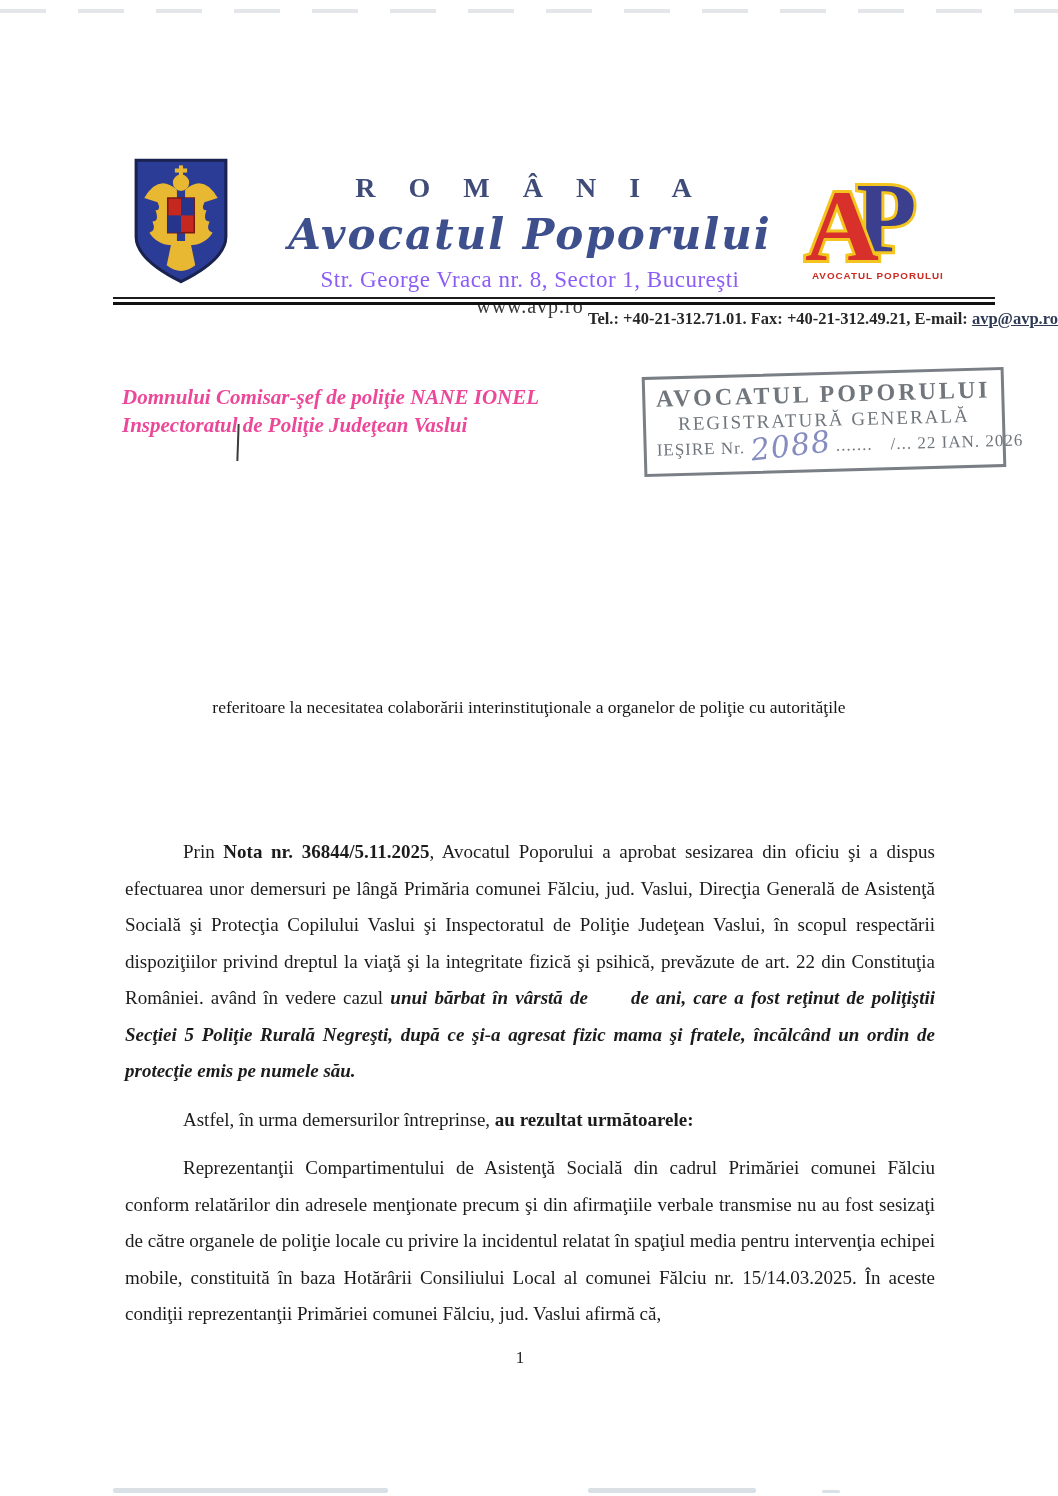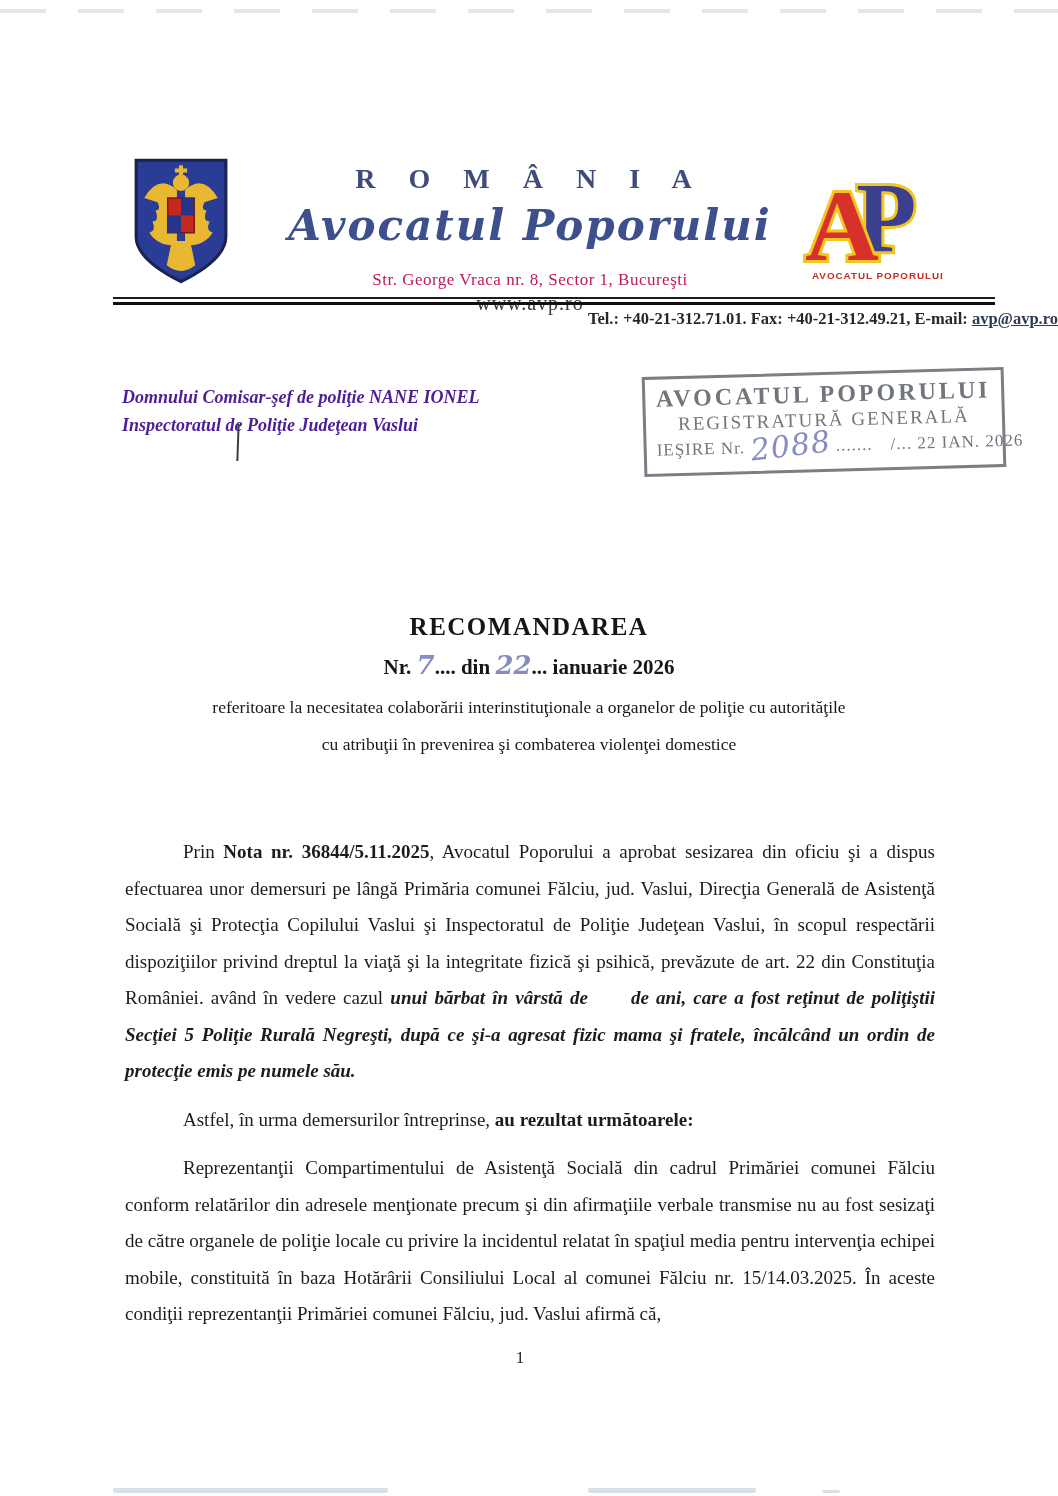--- a/index.html
+++ b/index.html
@@ -6,35 +6,35 @@
   .page{
     position:relative;width:1058px;height:1496px;background:#ffffff;
     font-family:"Liberation Serif", serif;color:#1d1d1d;overflow:hidden;
   }
   
   .scan-top{position:absolute;top:9px;left:0;width:1058px;height:4px;
     background:repeating-linear-gradient(90deg,#d7dbe0 0 46px,transparent 46px 78px);opacity:.7;}
   .scan-dash{position:absolute;background:#d9e1e6;border-radius:2px;}
   
   .coa{position:absolute;left:130px;top:157px;width:102px;height:128px;}
-  .hdr-center{position:absolute;left:240px;top:163px;width:580px;text-align:center;}
+  .hdr-center{position:absolute;left:240px;top:172px;width:580px;text-align:center;}
   .country{font-size:28px;font-weight:bold;letter-spacing:13px;color:#3f4b78;}
   .script-name{font-size:42px;font-style:italic;font-weight:bold;color:#3d4f8c;
     font-family:"DejaVu Serif", serif;margin-top:6px;letter-spacing:2px;}
-  .addr{font-size:17px;color:#be185d;margin-top:20px;letter-spacing:.5px;}
+  .addr{font-size:23px;color:#8b5cf6;margin-top:8px;letter-spacing:.5px;}
   .site{font-size:20px;color:#383838;margin-top:2px;letter-spacing:1px;}
   .ap-logo{position:absolute;left:798px;top:162px;width:150px;height:128px;}
   .rule{position:absolute;left:113px;top:297px;width:882px;height:3px;
     border-top:2px solid #1b1b1b;border-bottom:3px solid #101010;}
   .contact{position:absolute;left:0;top:308px;width:1058px;text-align:right;
     font-size:16.5px;font-weight:600;color:#272727;line-height:22px;}
   .contact a{color:#2e3a55;text-decoration:underline;}
   
-  .addressee{position:absolute;left:122px;top:383px;font-size:18px;font-weight:bold;
-    font-style:italic;line-height:28px;color:#4c1d95;}
+  .addressee{position:absolute;left:122px;top:383px;font-size:21px;font-weight:bold;
+    font-style:italic;line-height:28px;color:#ec4899;}
   .pen-stroke{position:absolute;left:237px;top:424px;width:2px;height:37px;background:#3c3c3c;transform:rotate(2deg);}
   
   .stamp{position:absolute;left:643px;top:372px;width:362px;height:100px;
     border:3px solid #7a7f85;transform:rotate(-1.6deg);color:#70767c;
     font-family:"Liberation Serif", serif;padding-top:6px;box-sizing:border-box;}
   .stamp-l1{text-align:center;font-size:24px;font-weight:bold;letter-spacing:3px;}
   .stamp-l2{text-align:center;font-size:19px;letter-spacing:2px;margin-top:1px;}
   .stamp-l3{font-size:17px;margin:3px 0 0 10px;letter-spacing:1px;white-space:nowrap;}
   .ink{color:#868cc0;font-style:italic;font-family:"DejaVu Serif", serif;}
   .stamp .ink-no{font-size:30px;display:inline-block;transform:rotate(-5deg);line-height:10px;vertical-align:-4px;}
@@ -106,32 +106,21 @@
     <div class="stamp-l1">AVOCATUL POPORULUI</div>
     <div class="stamp-l2">REGISTRATURĂ GENERALĂ</div>
     <div class="stamp-l3">
       <span>IEŞIRE Nr.</span>
       <span class="ink ink-no">2088</span>
       <span>.......　/...</span>
       <span>22 IAN. 2026</span>
     </div>
   </div>
 
-  <div class="title-block">
-    <div class="title-h">RECOMANDAREA</div>
-    <div class="title-nr">
-      <span>Nr.</span>
-      <span class="ink">7</span><span>....</span>
-      <span>din</span>
-      <span class="ink">22</span><span>...</span>
-      <span>ianuarie 2026</span>
-    </div>
-  </div>
   <div class="subtitle">referitoare la necesitatea colaborării interinstituţionale a organelor de poliţie cu autorităţile</div>
-  <div class="subtitle subtitle2">cu atribuţii în prevenirea şi combaterea violenţei domestice</div>
 
   <div class="body-text">
       <p><span>Prin </span><span style="font-weight: bold;">Nota nr. 36844/5.11.2025</span><span>, Avocatul Poporului a aprobat sesizarea din oficiu şi a dispus efectuarea unor demersuri pe lângă Primăria comunei Fălciu, jud. Vaslui, Direcţia Generală de Asistenţă Socială şi Protecţia Copilului Vaslui şi Inspectoratul de Poliţie Judeţean Vaslui, în scopul respectării dispoziţiilor privind dreptul la viaţă şi la integritate fizică şi psihică, prevăzute de art. 22 din Constituţia României. având în vedere cazul </span><span style="font-weight: bold; font-style: italic;">unui bărbat în vârstă de &nbsp;&nbsp;&nbsp;&nbsp; de ani, care a fost reţinut de poliţiştii Secţiei 5 Poliţie Rurală Negreşti, după ce şi-a agresat fizic mama şi fratele, încălcând un ordin de protecţie emis pe numele său.</span></p>
       <p><span>Astfel, în urma demersurilor întreprinse, </span><span style="font-weight: bold;">au rezultat următoarele:</span></p>
       <p><span>Reprezentanţii Compartimentului de Asistenţă Socială din cadrul Primăriei comunei Fălciu conform relatărilor din adresele menţionate precum şi din afirmaţiile verbale transmise nu au fost sesizaţi de către organele de poliţie locale cu privire la incidentul relatat în spaţiul media pentru intervenţia echipei mobile, constituită în baza Hotărârii Consiliului Local al comunei Fălciu nr. 15/14.03.2025. În aceste condiţii reprezentanţii Primăriei comunei Fălciu, jud. Vaslui afirmă că,</span></p>
     </div>
 
   <div class="pageno">1</div>
 
   <div class="scan-dash" style="left:113px;top:1488px;width:275px;height:5px;"></div>

